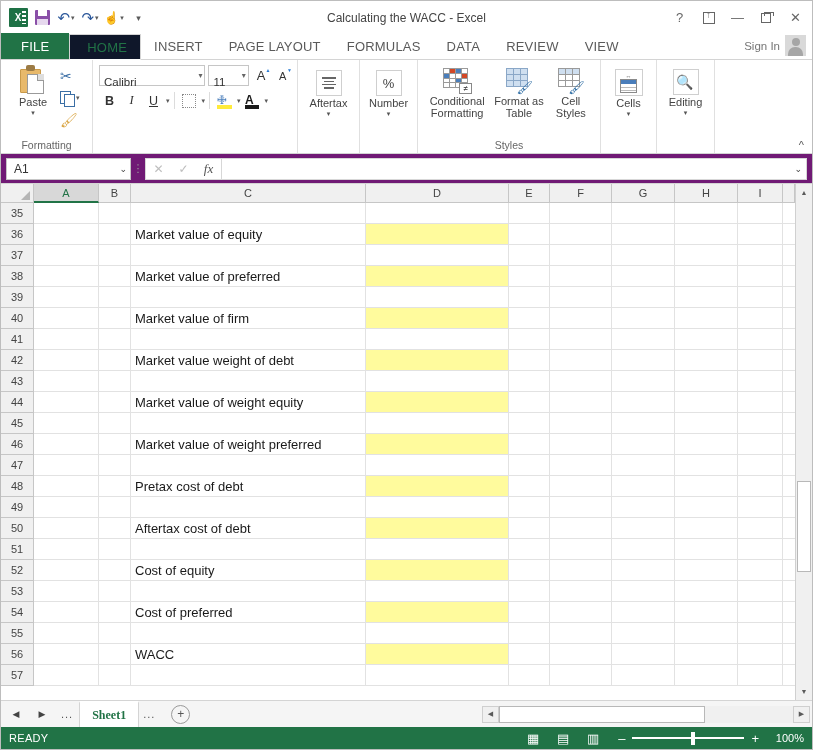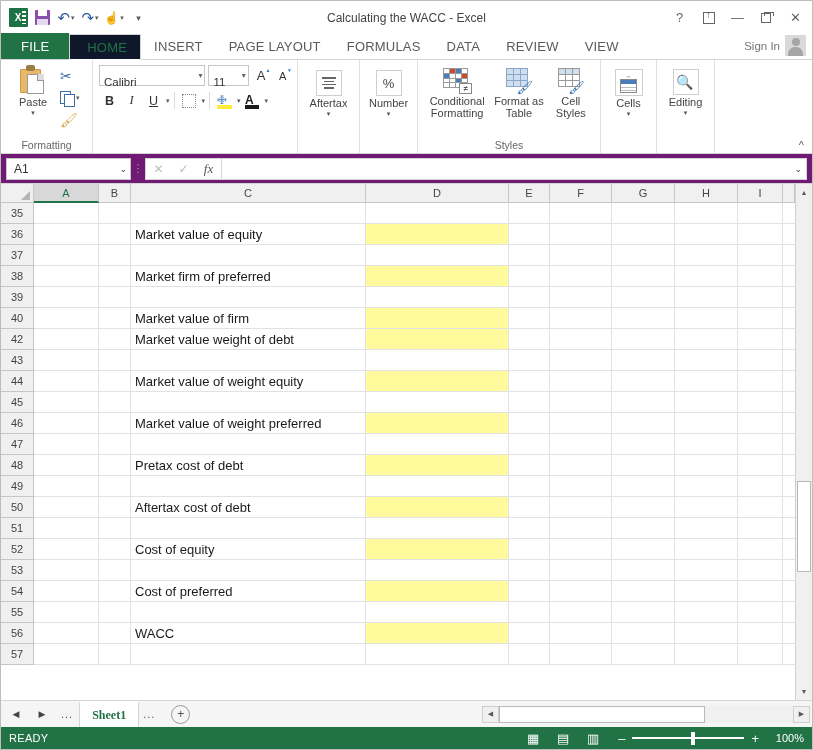--- a/index.html
+++ b/index.html
@@ -770,21 +770,21 @@
               <div class="cell" style="width: 62px; flex: 0 0 62px;"></div>
               <div class="cell" style="width: 63px; flex: 0 0 63px;"></div>
               <div class="cell" style="width: 63px; flex: 0 0 63px;"></div>
               <div class="cell" style="width: 45px; flex: 0 0 45px;"></div>
               <div class="cell blank-end"></div>
             </div>
             <div class="grow">
               <div class="rowh">38</div>
               <div class="cell" style="width: 65px; flex: 0 0 65px;"></div>
               <div class="cell" style="width: 32px; flex: 0 0 32px;"></div>
-              <div class="cell" style="width: 235px; flex: 0 0 235px;">Market firm of preferred</div>
+              <div class="cell" style="width: 235px; flex: 0 0 235px;">Market value of preferred</div>
               <div class="cell fill" style="width: 143px; flex: 0 0 143px;"></div>
               <div class="cell" style="width: 41px; flex: 0 0 41px;"></div>
               <div class="cell" style="width: 62px; flex: 0 0 62px;"></div>
               <div class="cell" style="width: 63px; flex: 0 0 63px;"></div>
               <div class="cell" style="width: 63px; flex: 0 0 63px;"></div>
               <div class="cell" style="width: 45px; flex: 0 0 45px;"></div>
               <div class="cell blank-end"></div>
             </div>
             <div class="grow">
               <div class="rowh">39</div>
@@ -798,20 +798,33 @@
               <div class="cell" style="width: 63px; flex: 0 0 63px;"></div>
               <div class="cell" style="width: 45px; flex: 0 0 45px;"></div>
               <div class="cell blank-end"></div>
             </div>
             <div class="grow">
               <div class="rowh">40</div>
               <div class="cell" style="width: 65px; flex: 0 0 65px;"></div>
               <div class="cell" style="width: 32px; flex: 0 0 32px;"></div>
               <div class="cell" style="width: 235px; flex: 0 0 235px;">Market value of firm</div>
               <div class="cell fill" style="width: 143px; flex: 0 0 143px;"></div>
+              <div class="cell" style="width: 41px; flex: 0 0 41px;"></div>
+              <div class="cell" style="width: 62px; flex: 0 0 62px;"></div>
+              <div class="cell" style="width: 63px; flex: 0 0 63px;"></div>
+              <div class="cell" style="width: 63px; flex: 0 0 63px;"></div>
+              <div class="cell" style="width: 45px; flex: 0 0 45px;"></div>
+              <div class="cell blank-end"></div>
+            </div>
+            <div class="grow">
+              <div class="rowh">41</div>
+              <div class="cell" style="width: 65px; flex: 0 0 65px;"></div>
+              <div class="cell" style="width: 32px; flex: 0 0 32px;"></div>
+              <div class="cell" style="width: 235px; flex: 0 0 235px;"></div>
+              <div class="cell" style="width: 143px; flex: 0 0 143px;"></div>
               <div class="cell" style="width: 41px; flex: 0 0 41px;"></div>
               <div class="cell" style="width: 62px; flex: 0 0 62px;"></div>
               <div class="cell" style="width: 63px; flex: 0 0 63px;"></div>
               <div class="cell" style="width: 63px; flex: 0 0 63px;"></div>
               <div class="cell" style="width: 45px; flex: 0 0 45px;"></div>
               <div class="cell blank-end"></div>
             </div>
             <div class="grow">
               <div class="rowh">42</div>
               <div class="cell" style="width: 65px; flex: 0 0 65px;"></div>

